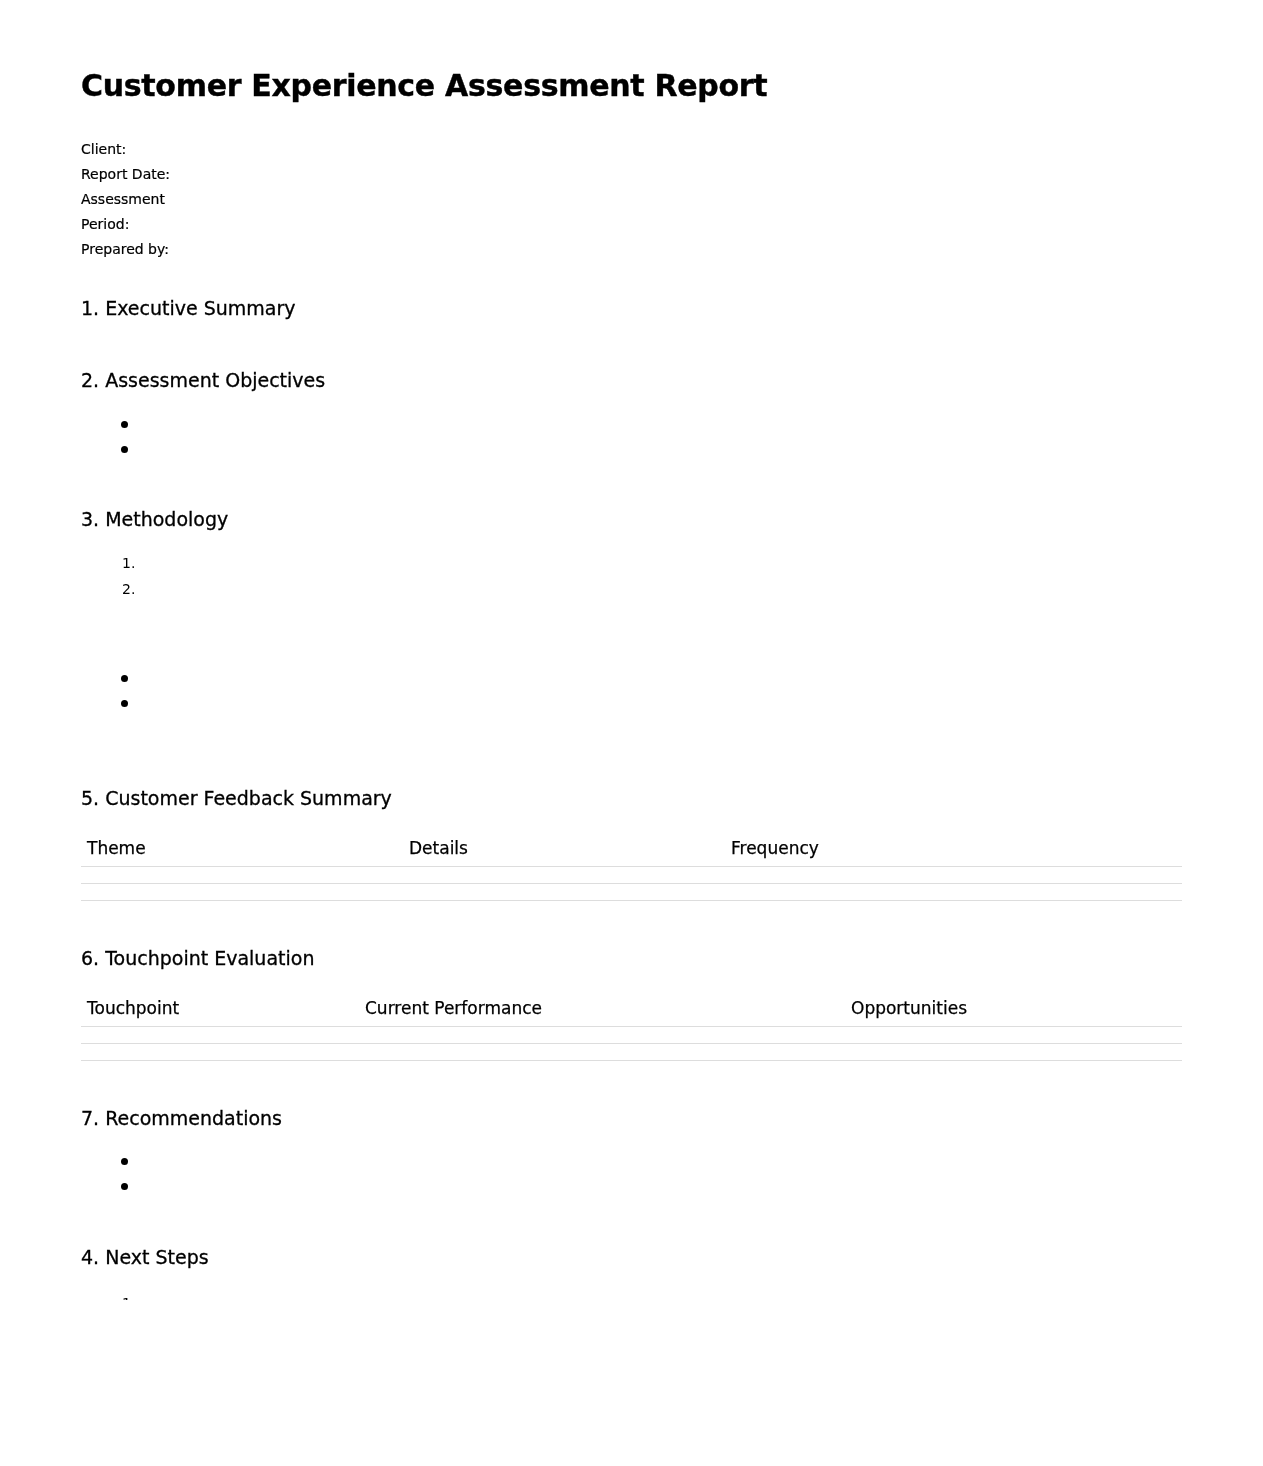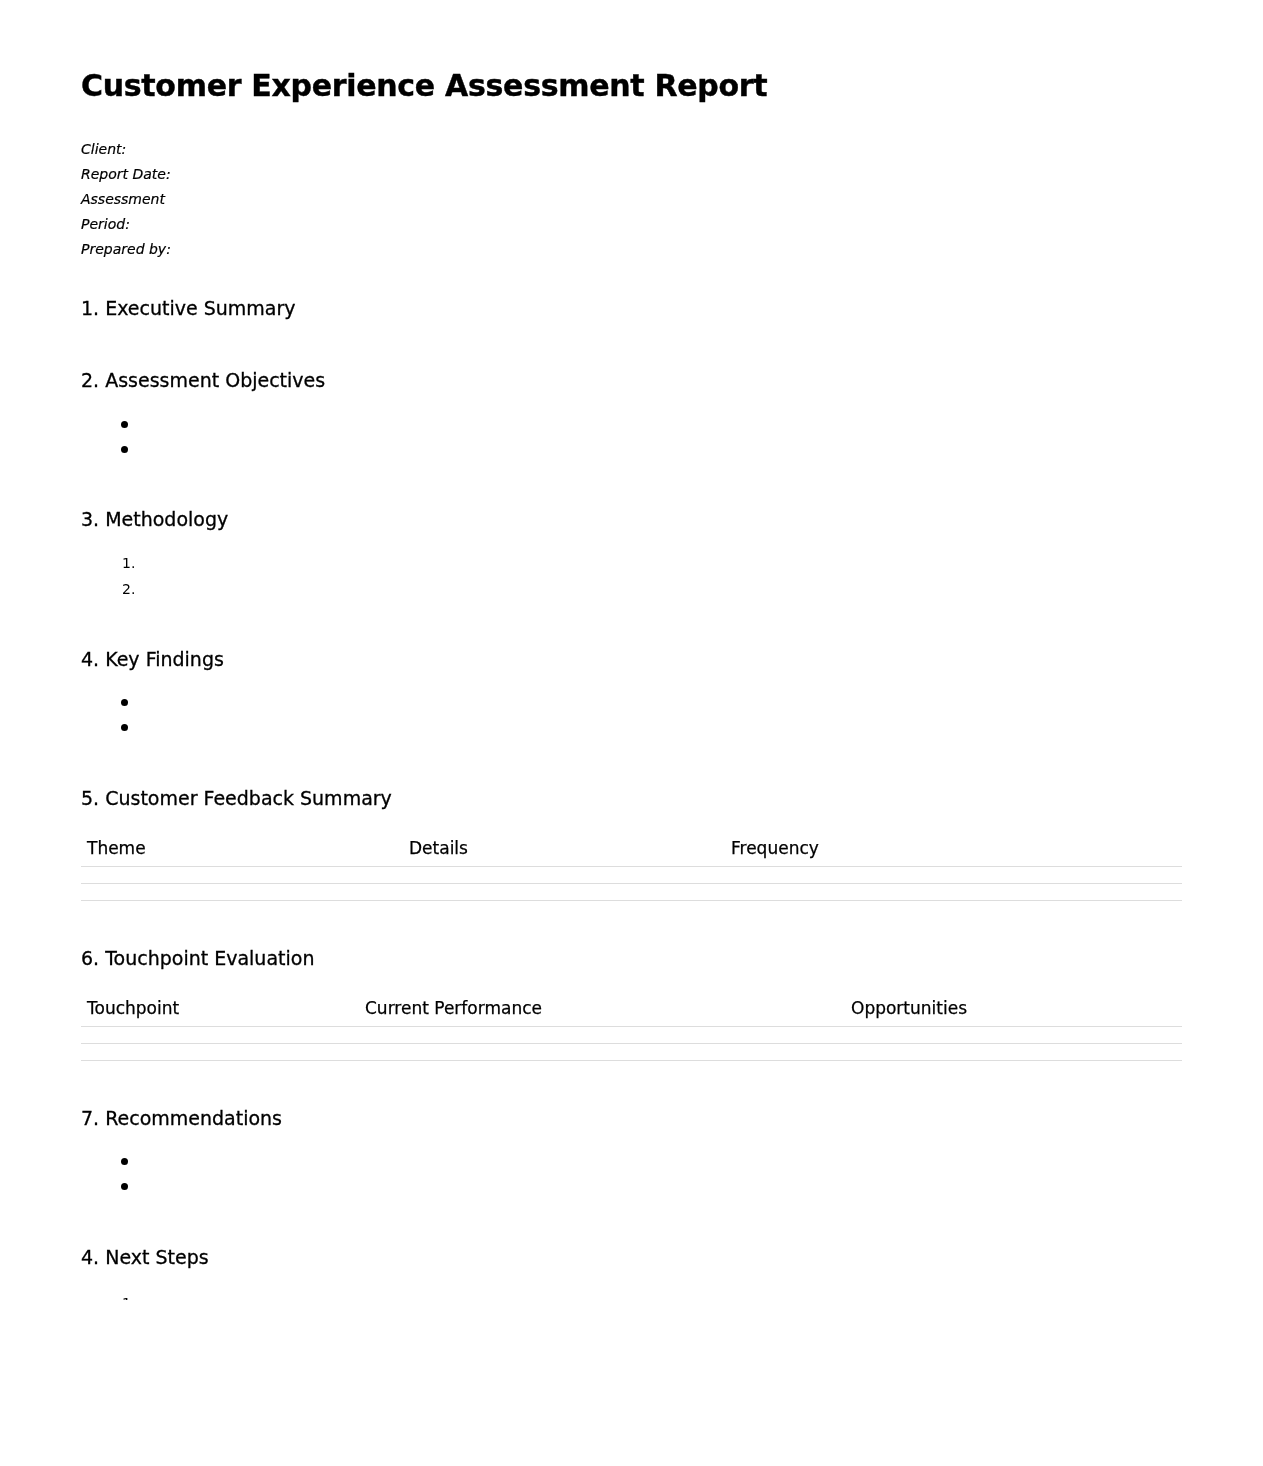--- a/index.html
+++ b/index.html
@@ -39,21 +39,21 @@
     }
     .meta {
       position: absolute;
       top: 137px;
       left: 0;
       width: 100px;
       font-size: 14px;
       line-height: 25px;
       -webkit-text-stroke: 0.2px #000;
     }
-    .meta div { white-space: normal; font-style: italic; }
+    .meta div { white-space: normal; }
     .section {
       position: absolute;
       left: 0;
       width: 1101px;
     }
     .section h2 {
       margin: 0;
       font-size: 19px;
       font-weight: normal;
       line-height: 24px;
@@ -150,21 +150,20 @@
         <li class="num-item">
           <span class="num">1.</span>
         </li>
         <li class="num-item">
           <span class="num">2.</span>
         </li>
       </ol>
     </div>
 
     <div class="section" style="top:647px;">
-      <h2>4. Key Findings</h2>
       <ul style="margin-top:19px;">
         <li class="bullet-item">
           <span class="dot"></span>
           <span></span>
         </li>
         <li class="bullet-item">
           <span class="dot"></span>
           <span></span>
         </li>
       </ul>

